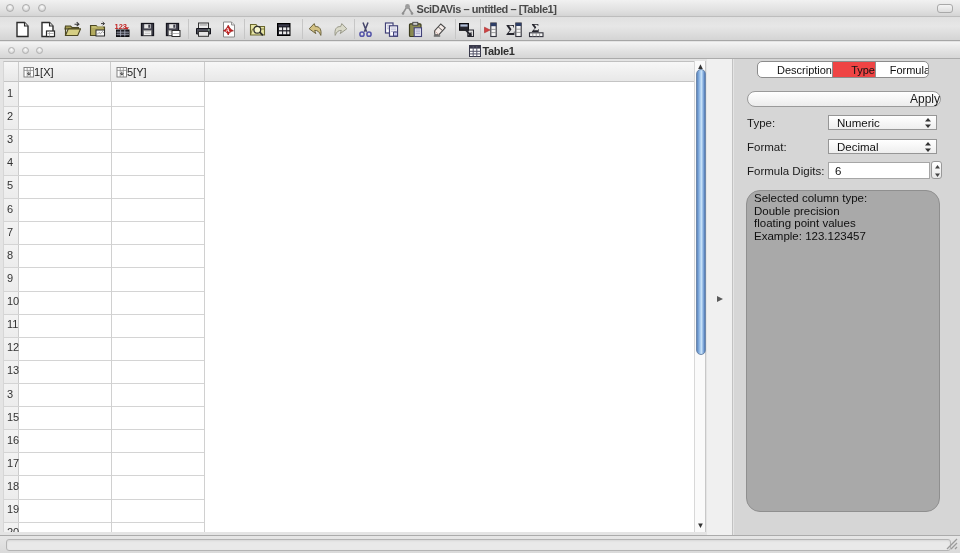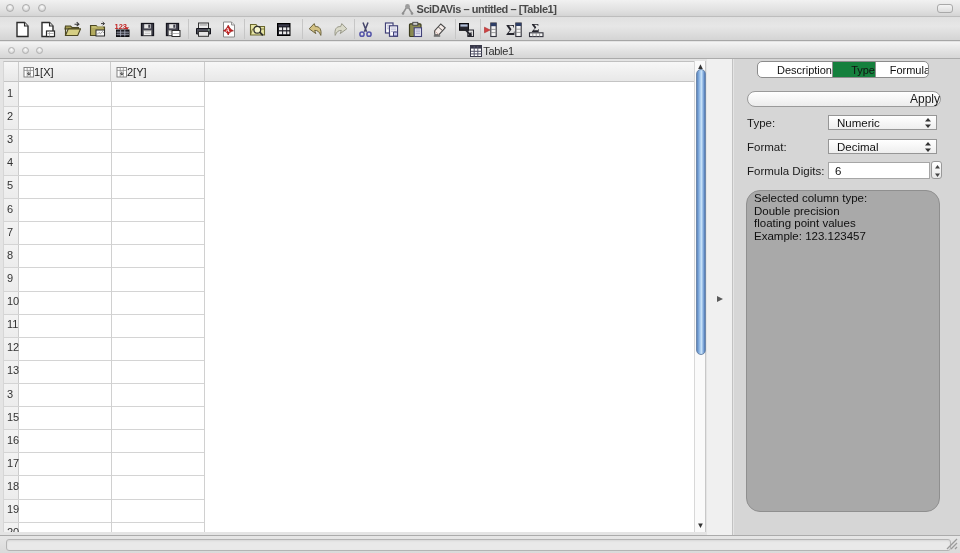--- a/index.html
+++ b/index.html
@@ -29,21 +29,21 @@
 
 
 #innerbar { left:0; top:42px; width:960px; height:17px;
   background:linear-gradient(#f4f4f4,#e1e1e1 60%,#d6d6d6);
   border-bottom:1px solid #ababab; }
 .tl2 { position:absolute; top:4.5px; width:7px; height:7px; border-radius:50%;
   background:radial-gradient(circle at 50% 35%, #fcfcfc, #dedede 60%, #c8c8c8);
   border:1px solid #b0b0b0; }
 #innerblock { position:absolute; left:24px; top:0; width:936px; height:17px;
   display:flex; align-items:center; justify-content:center; }
-#innertitle { font-size:11px; font-weight:normal; color:#303030; letter-spacing:-0.3px;
+#innertitle { font-size:11px; font-weight:bold; color:#303030; letter-spacing:-0.3px;
   margin-left:1px; padding-top:1px; }
 
 
 #tablearea { left:3px; top:61px; width:692px; height:471px; background:#ffffff;
   border-top:1px solid #c0c0c0; border-left:1px solid #d6d6d6; overflow:hidden; }
 #hdrstrip { position:absolute; left:0; top:0; width:692px; height:20px;
   background:linear-gradient(#f7f7f7,#e8e8e8); border-bottom:1px solid #c4c4c4; }
 #corner { position:absolute; left:0; top:0; width:15px; height:20px;
   background:linear-gradient(#f6f6f6,#e8e8e8); border-right:1px solid #cccccc; border-bottom:1px solid #c4c4c4; }
 .colhdr { position:absolute; top:0; height:20px;
@@ -72,21 +72,21 @@
   border-right:1px solid #c2c2c2; }
 #sparrow { position:absolute; left:10px; top:237px; width:0; height:0;
   border-left:6px solid #5a5a5a; border-top:3.5px solid transparent; border-bottom:3.5px solid transparent; }
 
 
 #panel { left:734px; top:59px; width:226px; height:476px; background:#d6d6d6; }
 #tabs { position:absolute; left:23px; top:2px; width:172px; height:17px;
   background:#ffffff; border:1px solid #8c8c8c; border-radius:5px; overflow:hidden;
   font-size:11px; color:#111; }
 .tabseg { position:absolute; top:0; height:17px; text-align:right; line-height:16px; }
-#seg2 { background:#15803d; border-left:1px solid #909090; border-right:1px solid #909090; }
+#seg2 { background:#ef4444; border-left:1px solid #909090; border-right:1px solid #909090; }
 #applybtn { position:absolute; left:13px; top:32px; width:194px; height:16px;
   background:linear-gradient(#ffffff,#ececec); border:1px solid #9a9a9a; border-radius:8px;
   text-align:right; font-size:12px; color:#1a1a1a; line-height:15px; }
 .plabel { position:absolute; left:13px; font-size:11.5px; color:#1a1a1a; }
 .dropdown { position:absolute; left:94px; width:109px; height:15px;
   background:linear-gradient(#ffffff,#eeeeee); border:1px solid #969696; border-radius:0;
   font-size:11.5px; color:#111; }
 .dropdown span { position:absolute; left:8px; top:1px; }
 .ddarrows { position:absolute; right:3px; top:1px; width:10px; height:12px; }
 #numfield { position:absolute; left:94px; top:103px; width:102px; height:17px;
@@ -290,21 +290,21 @@
           <path d="M5.8,5.6 v3 M4.4,7.2 L5.8,9.2 L7.2,7.2" stroke="#333" stroke-width="0.9" fill="none"></path>
         </svg>
     <span>1[X]</span>
       </div>
   <div class="colhdr" style="left:108px;width:93px">
     <svg class="chicon" viewBox="0 0 12 12">
           <rect x="1" y="1.5" width="9.5" height="9.5" fill="#fff" stroke="#787878" stroke-width="0.9"></rect>
           <path d="M1,4.4 H10.5 M4.2,1.5 V11 M7.3,1.5 V11" stroke="#8a8a8a" stroke-width="0.8" fill="none"></path>
           <path d="M5.8,5.6 v3 M4.4,7.2 L5.8,9.2 L7.2,7.2" stroke="#333" stroke-width="0.9" fill="none"></path>
         </svg>
-    <span>2[Y]</span>
+    <span>5[Y]</span>
       </div>
 <div class="rh" style="top:20.4px;height:23.12px">
         <span>1</span>
       </div>
 <div class="rh" style="top:43.5px;height:23.12px">
         <span>2</span>
       </div>
 <div class="rh" style="top:66.6px;height:23.12px">
         <span>3</span>
       </div>

